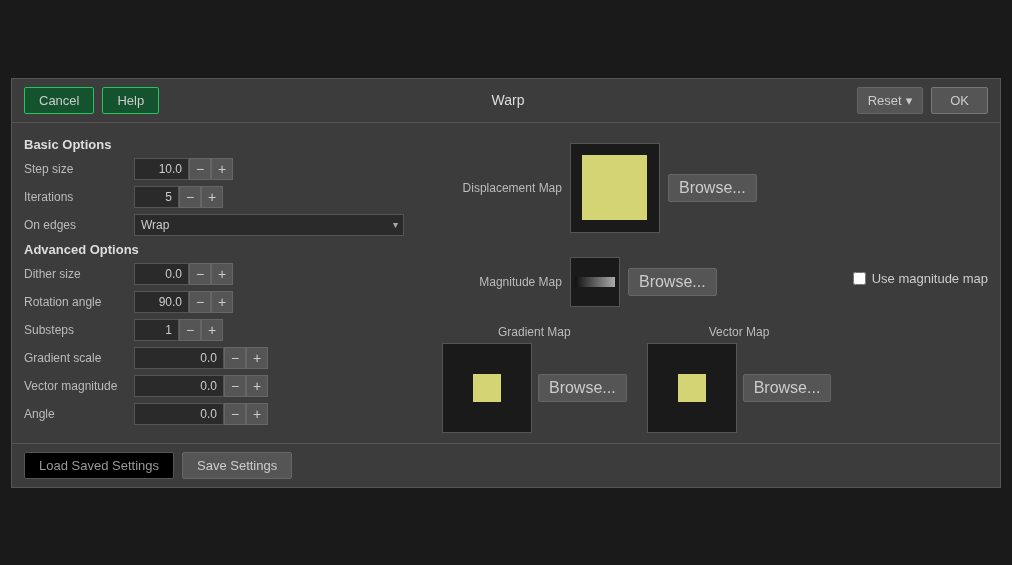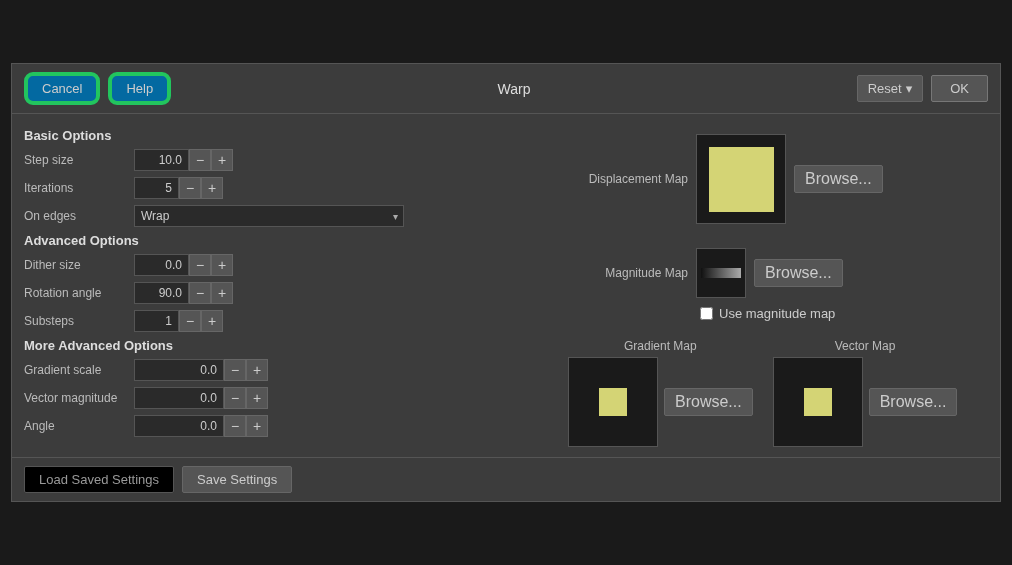--- a/index.html
+++ b/index.html
@@ -28,27 +28,27 @@
       border-bottom: 1px solid #555;
       gap: 8px;
     }
     .titlebar-title {
       flex: 1;
       text-align: center;
       font-size: 14px;
       color: #ddd;
     }
     .btn {
-      background: #0369a1;
-      border: 4px solid #22c55e;
+      background: #14532d;
+      border: 1px solid #22c55e;
       color: #ccc;
       padding: 5px 14px;
       cursor: pointer;
       font-size: 13px;
-      border-radius: 9px;
+      border-radius: 2px;
     }
     .btn-ok {
       background: #555;
       border: 1px solid #777;
       color: #ccc;
       padding: 5px 18px;
       cursor: pointer;
       font-size: 13px;
       border-radius: 2px;
     }
@@ -311,21 +311,20 @@
         <button class="stepper-btn">+</button>
       </div>
 
       <div class="field-row">
         <span class="field-label">Substeps</span>
         <input class="num-input" type="text" value="1" style="width: 45px;">
         <button class="stepper-btn">−</button>
         <button class="stepper-btn">+</button>
       </div>
 
-      <div class="section-title" style="margin-top:6px;">More Advanced Options</div>
 
       <div class="field-row">
         <span class="field-label">Gradient scale</span>
         <input class="num-input-wide" type="text" value="0.0" style="">
         <button class="stepper-btn">−</button>
         <button class="stepper-btn">+</button>
       </div>
 
       <div class="field-row">
         <span class="field-label">Vector magnitude</span>
@@ -345,21 +344,21 @@
     <div class="right-panel">
 
       <div class="displacement-map-row">
         <span class="map-label" style="width:120px; text-align:right;">Displacement Map</span>
         <div class="map-preview-disp">
           <div style="width:65px;height:65px;background:#d4d475;"></div>
         </div>
         <button class="browse-btn">Browse...</button>
       </div>
 
-      <div style="display:flex;flex-direction:column;gap:4px;margin-top:4px;">
+      <div style="display:flex;flex-direction:row;gap:4px;margin-top:4px;">
         <div class="displacement-map-row">
           <span class="map-label" style="width:120px; text-align:right;">Magnitude Map</span>
           <div class="map-preview" style="width:50px;height:50px;">
             <div style="width:40px;height:10px;background:linear-gradient(to right, #111, #aaa);"></div>
           </div>
           <button class="browse-btn">Browse...</button>
         </div>
         <div class="checkbox-row" style="margin-left:132px;">
           <input type="checkbox" style="">
           <span>Use magnitude map</span>

